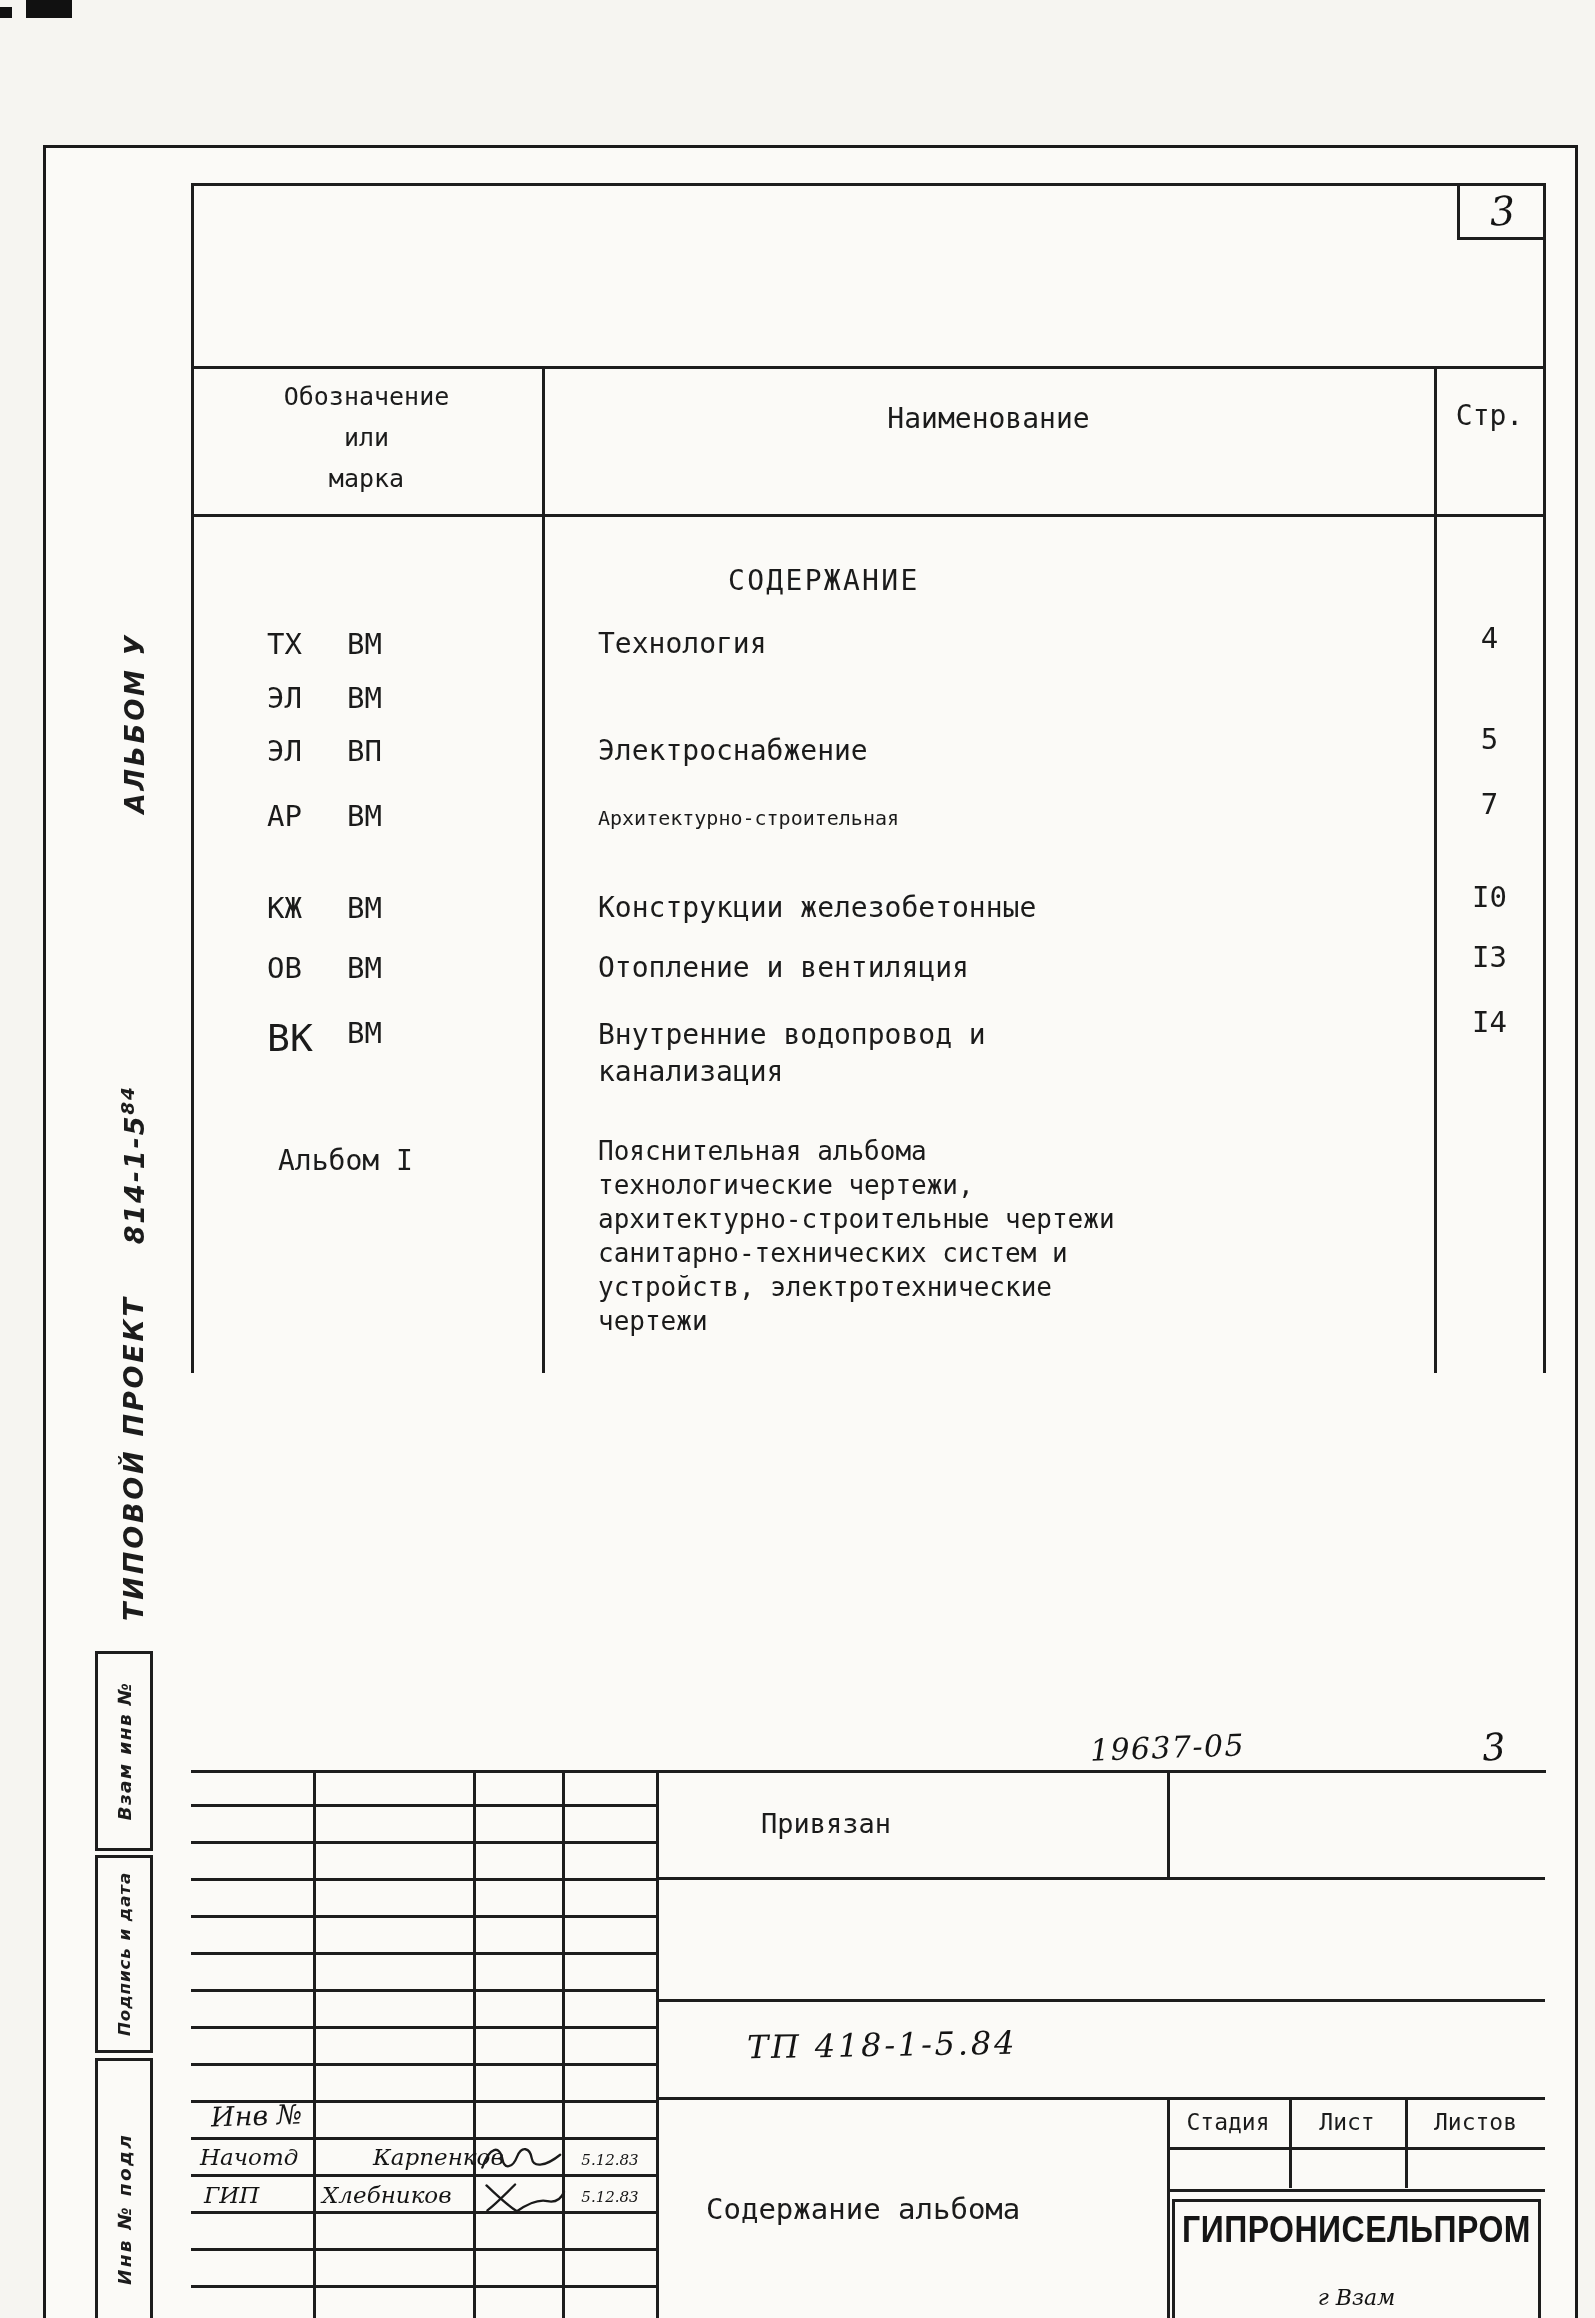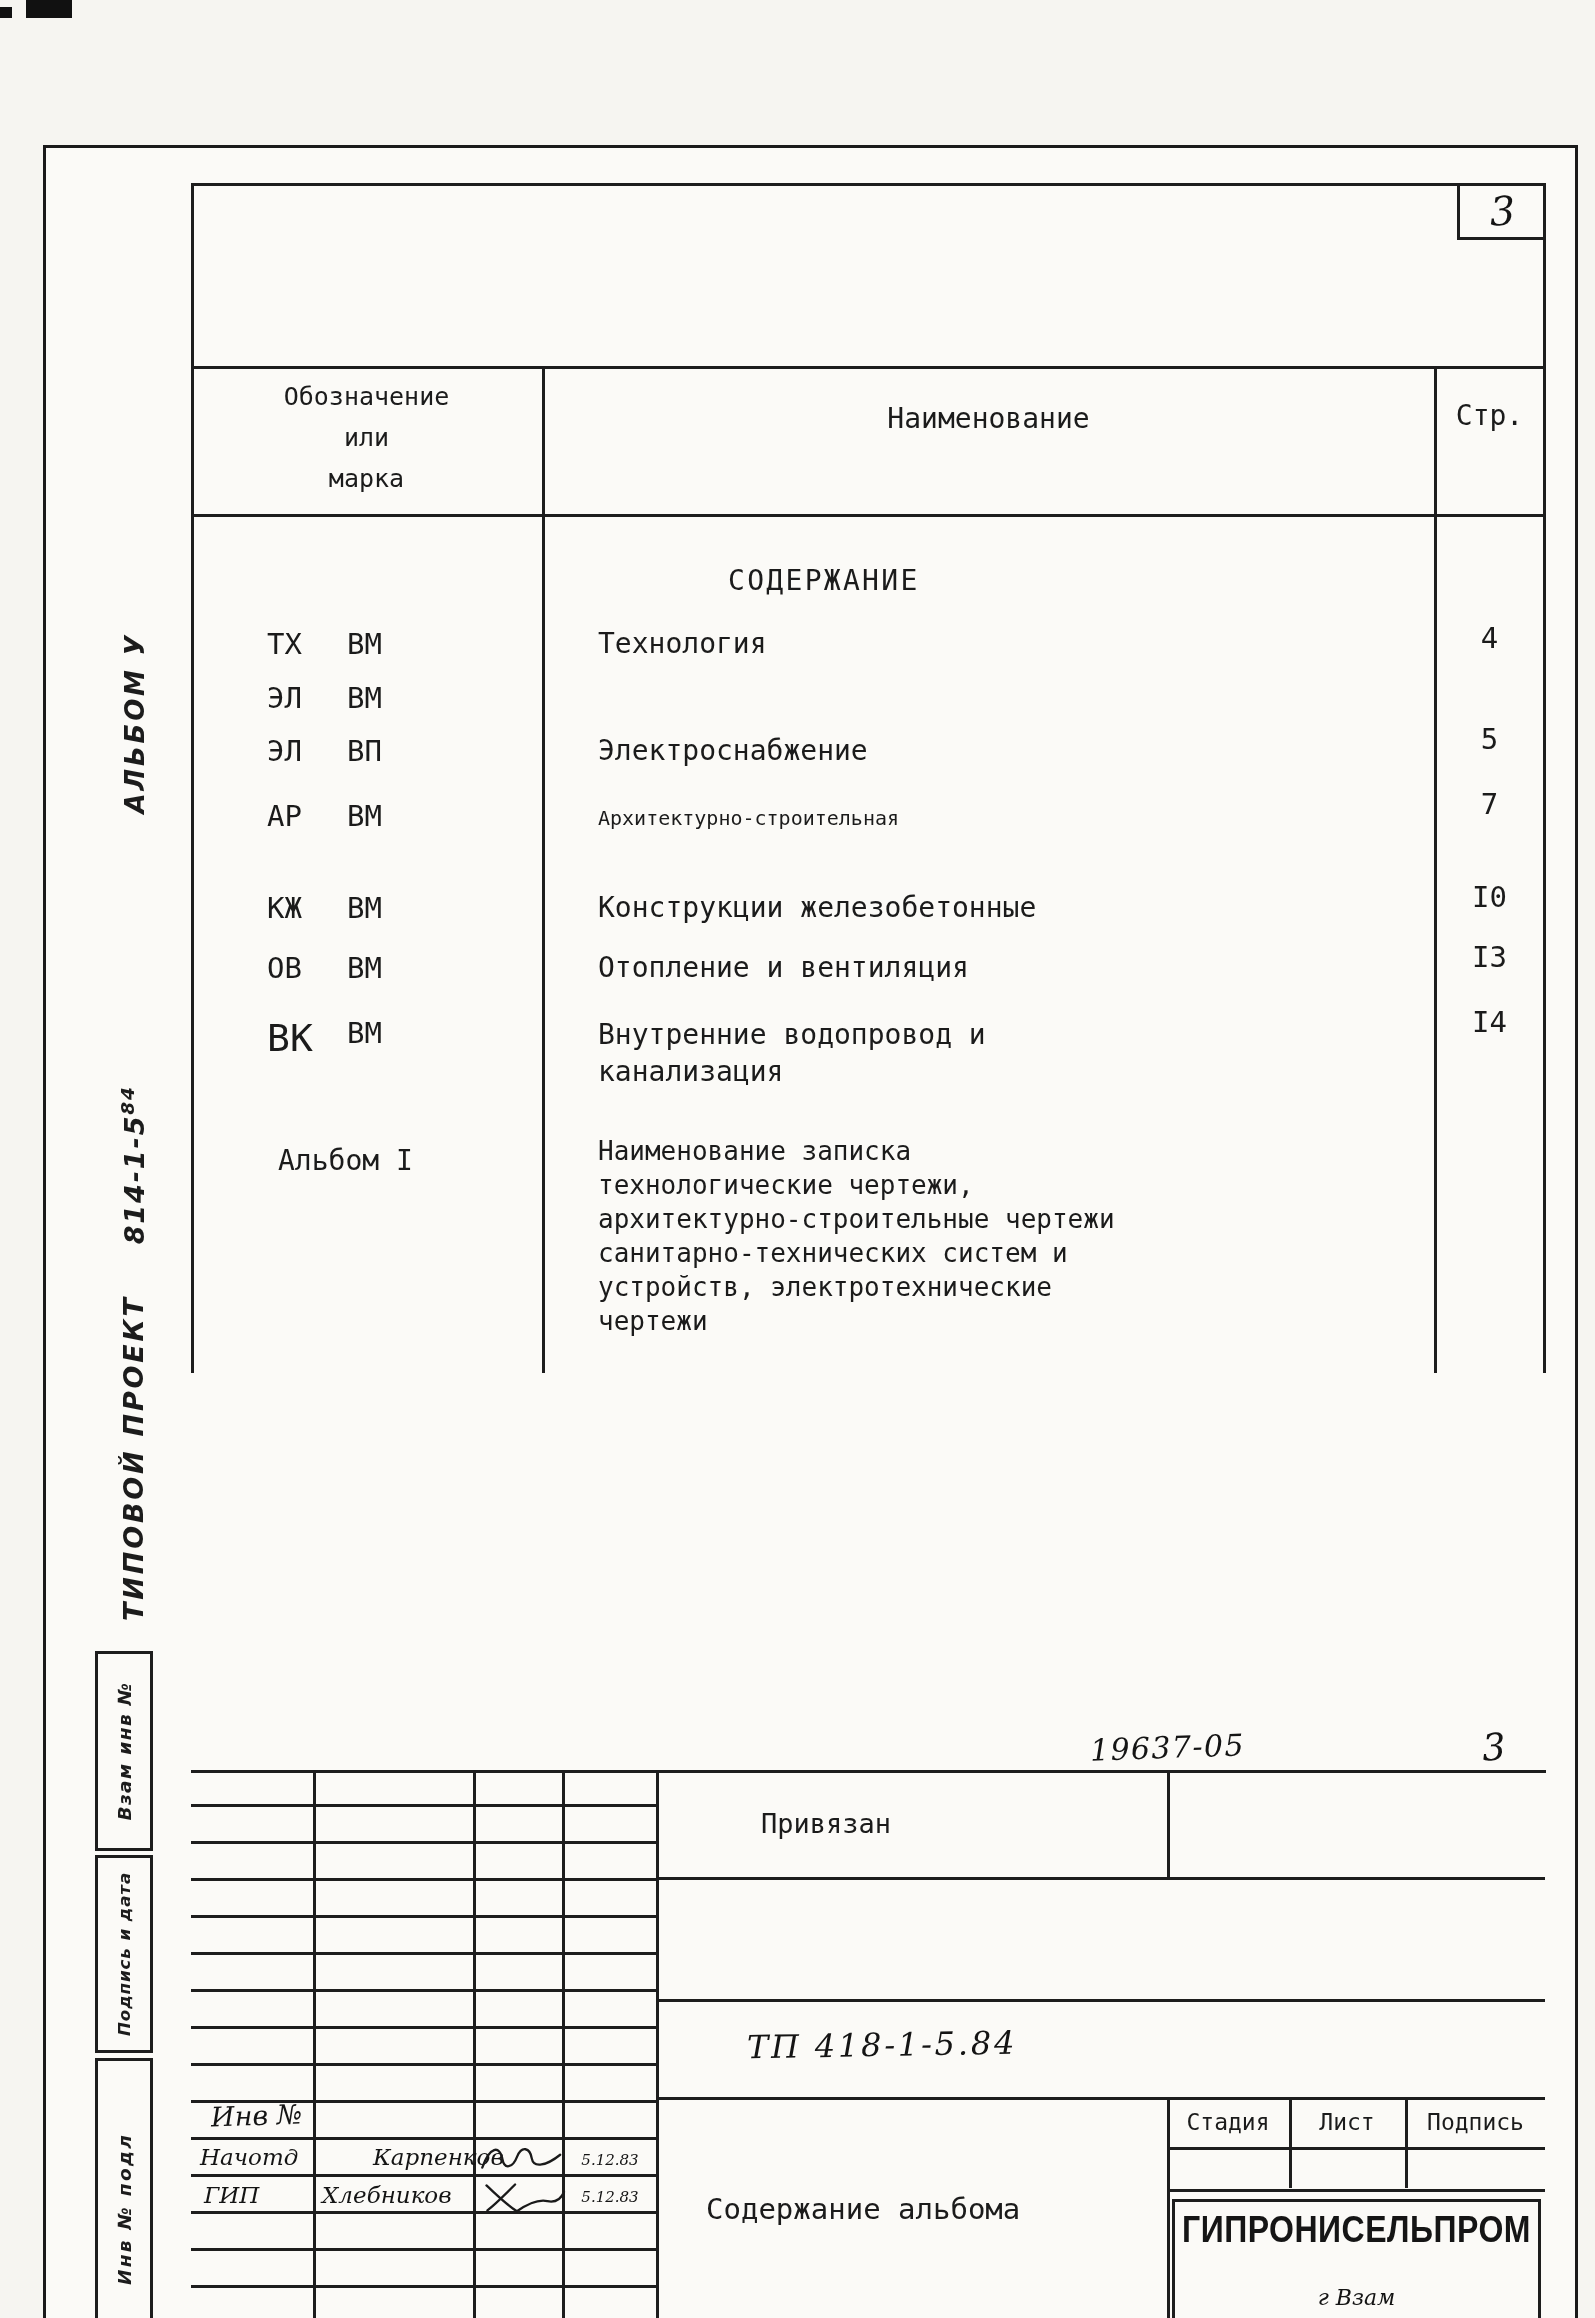--- a/index.html
+++ b/index.html
@@ -81,21 +81,21 @@
 <div class="mono" style="left:267px;top:1016px;font-size:38px;">ВК</div>
 <div class="mono" style="left:347px;top:1016px;font-size:29px;">ВМ</div>
 <div class="mono block" style="left:598px;top:1016px;font-size:28px;line-height:37px;">
   <span>Внутренние водопровод и</span>
   <span>канализация</span>
 </div>
 <div class="mono page-col" style="top:1005px;">I4</div>
 
 <div class="mono" style="left:278px;top:1144px;font-size:28px;">Альбом I</div>
 <div class="mono block" style="left:598px;top:1134px;font-size:26px;line-height:34px;">
-  <span>Наименование записка</span>
+  <span>Пояснительная альбома</span>
   <span>технологические чертежи,</span>
   <span>архитектурно-строительные чертежи</span>
   <span>санитарно-технических систем и</span>
   <span>устройств, электротехнические</span>
   <span>чертежи</span>
 </div>
 
 <div class="rot stencil" style="left:56px;top:709px;width:158px;height:28px;font-size:26px;letter-spacing:2.8px;">АЛЬБОМ У</div>
 
 <div class="rot" style="left:-113px;top:1338px;width:492px;height:30px;gap:51px;">
@@ -134,21 +134,21 @@
 <div class="vl" style="left:1405px;top:2097px;height:91px;"></div>
 <div class="hl" style="left:1167px;top:2147px;width:378px;"></div>
 <div class="hl" style="left:1167px;top:2189px;width:378px;"></div>
 
 <div class="mono" style="left:761px;top:1808px;font-size:27px;">Привязан</div>
 <div class="hand" style="left:747px;top:2026px;font-size:32px;letter-spacing:2.8px;transform:rotate(-1deg);">ТП 418-1-5.84</div>
 <div class="mono" style="left:706px;top:2192px;font-size:29px;">Содержание альбома</div>
 
 <div class="mono center" style="left:1167px;top:2109px;width:122px;font-size:23px;">Стадия</div>
 <div class="mono center" style="left:1289px;top:2109px;width:116px;font-size:23px;">Лист</div>
-<div class="mono center" style="left:1405px;top:2109px;width:141px;font-size:23px;">Подпись</div>
+<div class="mono center" style="left:1405px;top:2109px;width:141px;font-size:23px;">Листов</div>
 
 <div class="cellbox" style="left:1172px;top:2199px;width:369px;height:127px;border-width:3.7px;"></div>
 <div class="abs center" style="left:1174px;top:2211px;width:365px;font-family:'Liberation Sans',sans-serif;font-weight:bold;font-size:32px;letter-spacing:0.5px;color:#151515;transform:scaleY(1.15);white-space:nowrap;">ГИПРОНИСЕЛЬПРОМ</div>
 <div class="hand center" style="left:1174px;top:2285px;width:365px;font-size:22px;">г Взам</div>
 
 <div class="hand" style="left:211px;top:2100px;font-size:27px;transform:rotate(-2deg);">Инв №</div>
 
 <div class="hand" style="left:200px;top:2144px;font-size:23px;">Начотд</div>
 <div class="hand" style="left:325px;top:2144px;font-size:23px;margin-left:48px;">Карпенков</div>
 <div class="hand center" style="left:566px;top:2151px;width:88px;font-size:15px;">5.12.83</div>

